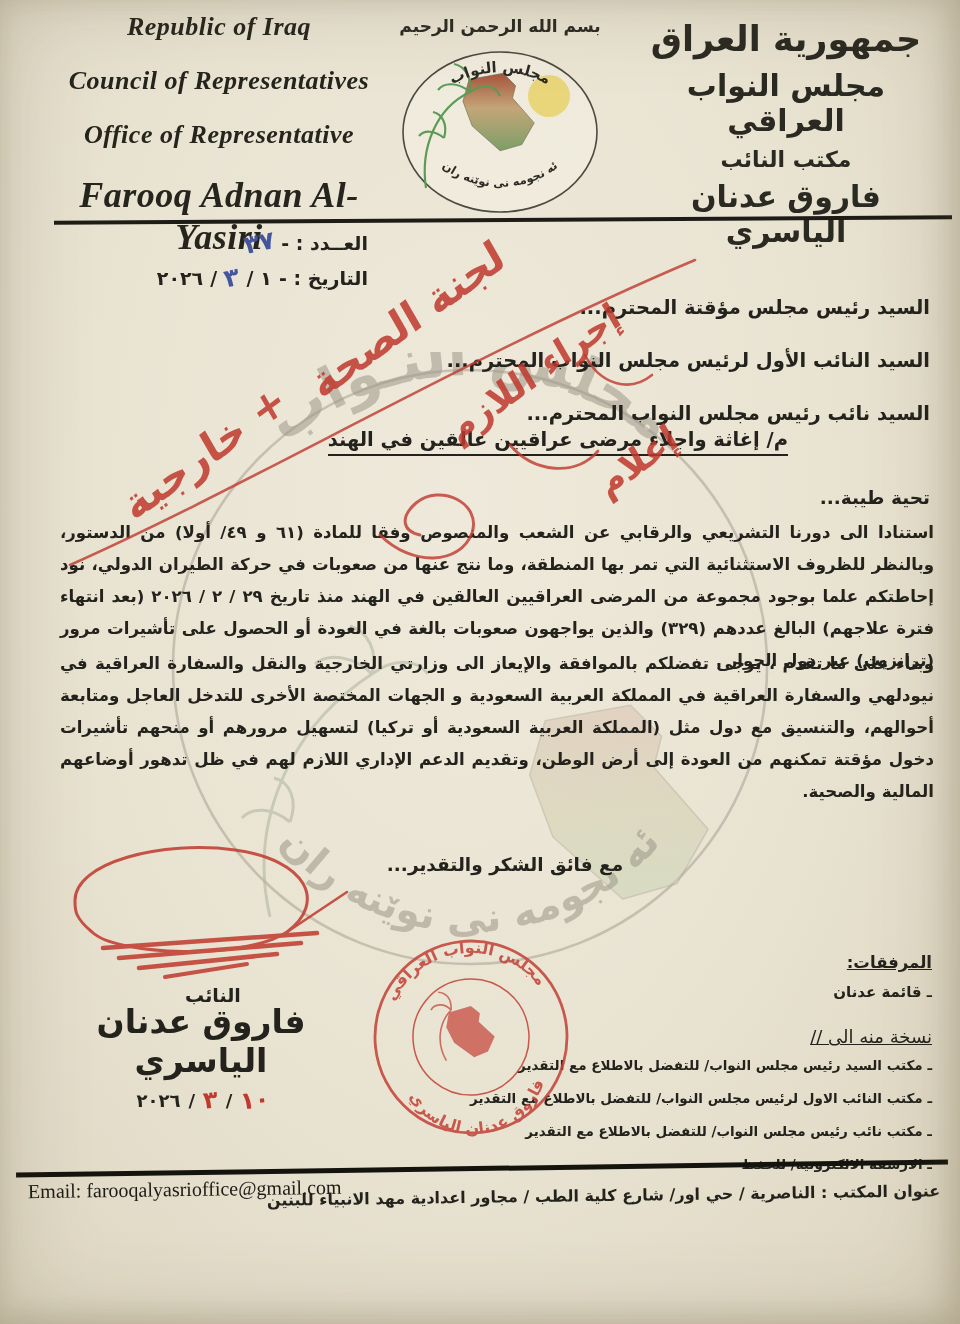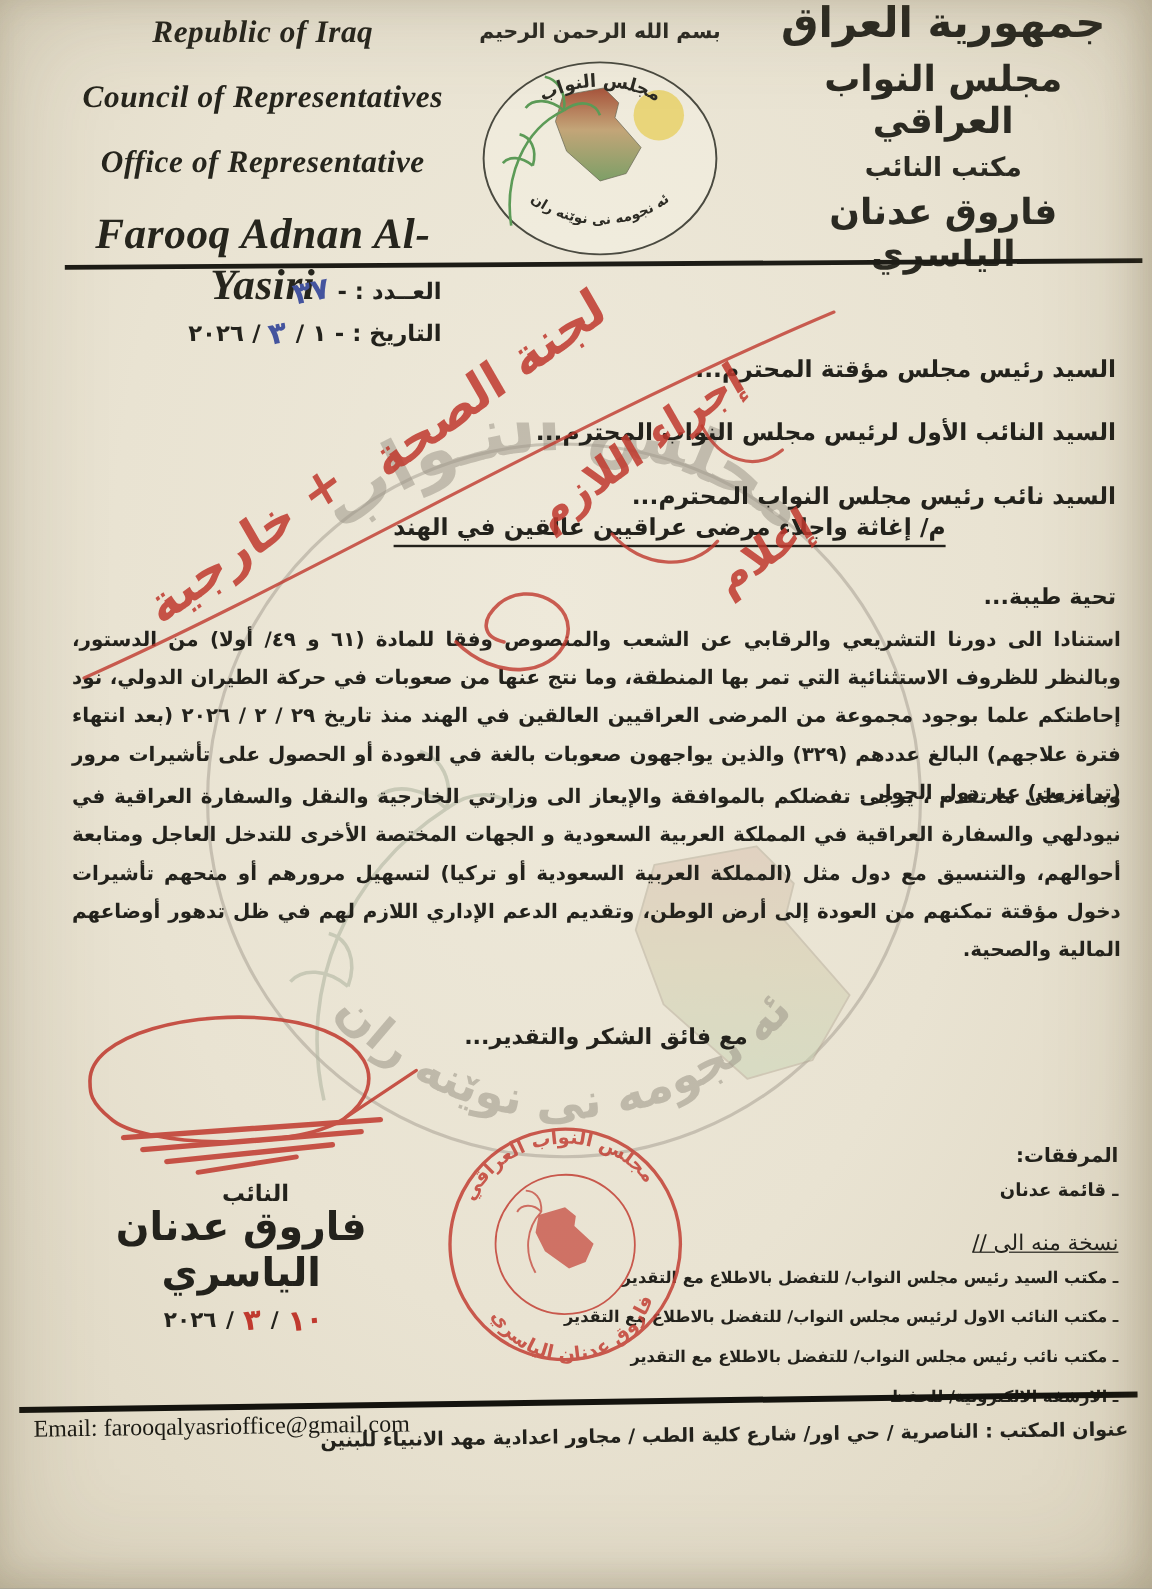--- a/index.html
+++ b/index.html
@@ -10,21 +10,21 @@
   }
   .page::after{
     content:"";position:absolute;inset:0;pointer-events:none;z-index:40;
     box-shadow:inset 0 0 90px rgba(96,84,52,.22), inset -14px 0 28px rgba(96,84,52,.12), inset 0 -10px 24px rgba(96,84,52,.10);
   }
   .abs{position:absolute;}
   
   .en-head{left:38px;top:12px;width:362px;text-align:center;font-family:"Liberation Serif",serif;font-style:italic;font-weight:bold;color:#26251d;z-index:6;}
   .en-head div{font-size:26px;margin-bottom:24px;letter-spacing:.5px;}
   .en-head .l4{font-size:36px;margin-bottom:0;}
-  .ar-head{right:14px;top:0;width:320px;text-align:center;direction:rtl;color:#2b2a22;z-index:6;}
+  .ar-head{right:14px;top:19px;width:320px;text-align:center;direction:rtl;color:#2b2a22;z-index:6;}
   .ar-head .a1{font-size:35px;font-weight:bold;margin-bottom:9px;}
   .ar-head .a2{font-size:30px;font-weight:bold;margin-bottom:9px;}
   .ar-head .a3{font-size:22px;font-weight:bold;margin-bottom:7px;}
   .ar-head .a4{font-size:30px;font-weight:bold;}
   .rule-top{left:54px;top:218px;width:898px;height:4px;background:#1d1c16;transform:rotate(-.35deg);z-index:6;}
   
   .meta{left:58px;top:228px;width:310px;direction:rtl;font-weight:bold;font-size:19px;z-index:6;}
   .meta .row{display:flex;direction:rtl;align-items:center;gap:7px;margin-bottom:6px;}
   .ink-blue{color:#44549e;font-size:25px;font-weight:bold;display:inline-block;transform:rotate(-12deg);z-index:7;}
   .ink-red-num{color:#c0392e;font-size:24px;font-weight:bold;display:inline-block;transform:rotate(-6deg);}
@@ -33,21 +33,21 @@
   .subject{right:172px;top:428px;direction:rtl;font-weight:bold;font-size:19.5px;border-bottom:2.2px solid #23221c;padding-bottom:3px;z-index:6;}
   .greeting{right:30px;top:487px;direction:rtl;font-weight:bold;font-size:18.5px;z-index:6;}
   .bodytxt{left:60px;right:26px;direction:rtl;text-align:justify;font-size:16.6px;font-weight:600;line-height:1.93;z-index:6;}
   .closing{left:330px;top:854px;width:350px;text-align:center;direction:rtl;font-weight:bold;font-size:18.5px;z-index:6;}
   
   .sig-title{left:148px;top:984px;width:130px;text-align:center;direction:rtl;font-weight:bold;font-size:19px;z-index:6;}
   .sig-name{left:36px;top:1002px;width:330px;text-align:center;direction:rtl;font-weight:bold;font-size:33px;z-index:6;letter-spacing:1px;}
   .sig-term{left:36px;top:1060px;width:330px;text-align:center;direction:rtl;font-weight:bold;font-size:17px;z-index:6;}
   .sig-date{left:58px;top:1086px;width:290px;display:flex;direction:rtl;justify-content:center;align-items:center;gap:8px;font-weight:bold;font-size:18px;z-index:7;}
   
-  .att-label{right:28px;top:953px;direction:rtl;font-weight:bold;font-size:16.5px;z-index:6;}
+  .att-label{right:28px;top:953px;direction:rtl;font-weight:bold;font-size:16.5px;text-decoration:underline;z-index:6;}
   .att-item{right:28px;top:983px;direction:rtl;font-weight:bold;font-size:15px;z-index:6;}
   .cc-label{right:28px;top:1026px;direction:rtl;font-weight:normal;font-size:18px;text-decoration:underline;z-index:6;}
   .cc-item{right:28px;direction:rtl;font-weight:bold;font-size:13.5px;z-index:6;}
   
   .rule-bottom{left:16px;top:1166px;width:932px;height:4.5px;background:#14130e;transform:rotate(-.8deg);z-index:6;}
   .f-email{left:28px;top:1178px;font-family:"Liberation Serif",serif;font-size:20px;color:#1c1b15;z-index:6;transform:rotate(-.8deg);}
   .f-addr{right:20px;top:1186px;direction:rtl;font-weight:bold;font-size:16px;z-index:6;transform:rotate(-.8deg);}
   .f-mob{left:300px;top:1208px;width:380px;text-align:center;font-family:"Liberation Serif",serif;font-size:19px;color:#1c1b15;z-index:6;}
   
   .red-note{color:#c0392e;font-weight:bold;z-index:12;direction:rtl;opacity:.85;font-family:"DejaVu Sans",sans-serif;}

